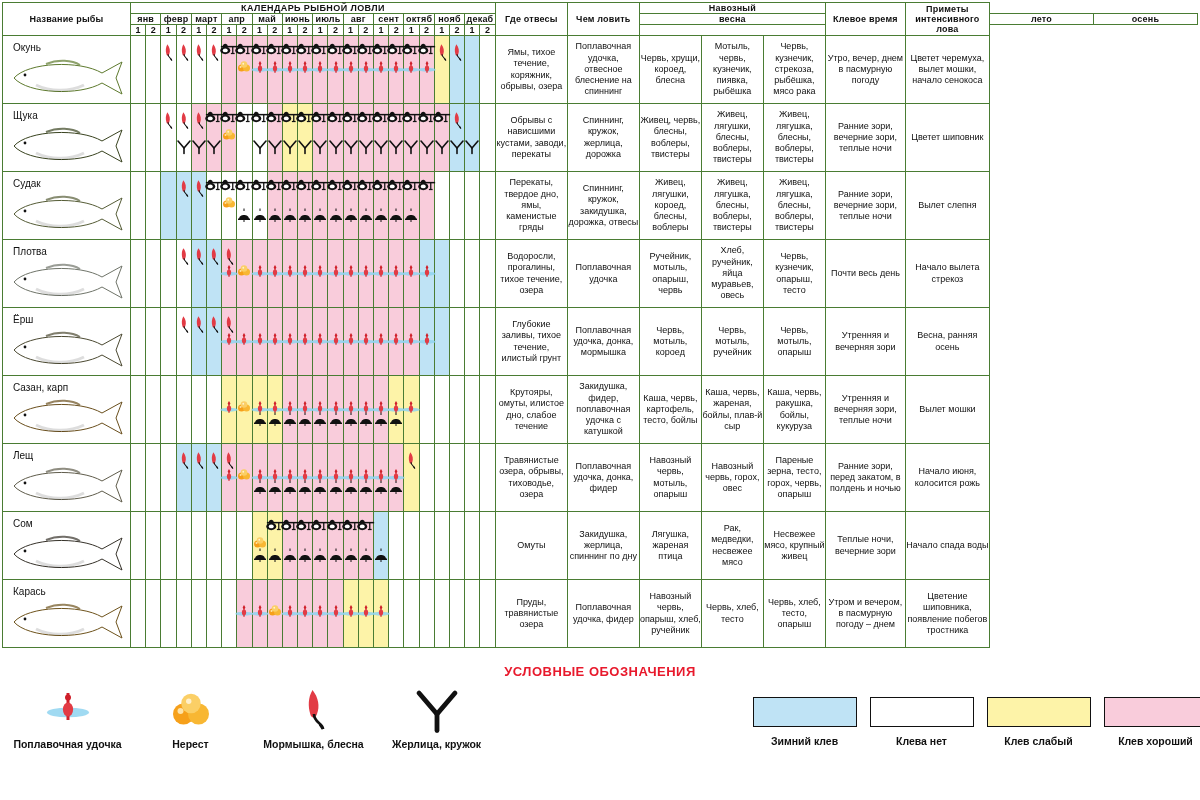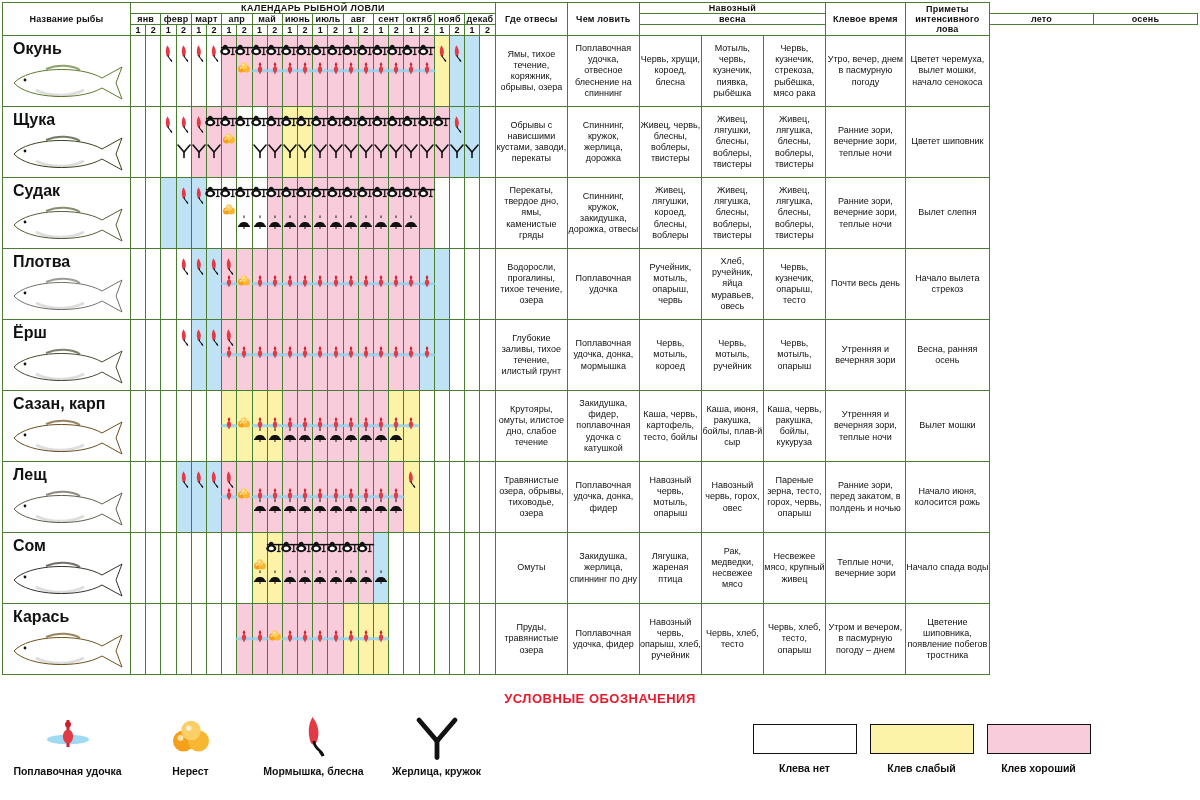--- a/index.html
+++ b/index.html
@@ -32,21 +32,21 @@
     background: #ffffff;
     font-weight: bold;
     font-size: 11px;
     letter-spacing: .2px;
   }
   .hdr-sm { font-weight: bold; font-size: 9.5px; }
   .hdr-tiny { font-weight: bold; font-size: 8px; }
   .title-main { font-size: 12.5px; font-weight: bold; letter-spacing: .4px; }
   .fishcell { position: relative; padding: 0; }
   .fishcell .label {
-    font-weight: bold; font-size: 16px;
+    font-weight: normal; font-size: 10px;
     padding: 4px 0 0 10px; display: block; text-align: left;
   }
   .fish-img { width: 100%; height: 48px; position: relative; }
 
   .m { width: 16px; }
   .txtcell {
     font-size: 8.4px; line-height: 1.25; padding: 2px 2px;
     color: #111;
   }
   .cw-blue   { background: #bfe3f5; }
@@ -1857,21 +1857,21 @@
           </td>
           <td class="m cw-white">
             <div class="icell" style="height: 66px; position: relative;"></div>
           </td>
           <td class="m cw-white">
             <div class="icell" style="height: 66px; position: relative;"></div>
           </td>
           <td class="txtcell">Крутояры, омуты, илистое дно, слабое течение</td>
           <td class="txtcell">Закидушка, фидер, поплавочная удочка с катушкой</td>
           <td class="txtcell">Каша, червь, картофель, тесто, бойлы</td>
-          <td class="txtcell">Каша, июня, ракушка, бойлы, плав-й сыр</td>
+          <td class="txtcell">Каша, червь, жареная, бойлы, плав-й сыр</td>
           <td class="txtcell">Каша, червь, ракушка, бойлы, кукуруза</td>
           <td class="txtcell">Утренняя и вечерняя зори, теплые ночи</td>
           <td class="txtcell">Вылет мошки</td>
         </tr>
         <tr style="height: 68px;">
           <td class="fishcell">
             <span class="label">Лещ</span>
             <div class="fish-img" style="display: flex; align-items: center; justify-content: center;">
               <svg width="122" height="46" viewBox="0 0 122 46">
                 <defs>
@@ -2584,20 +2584,24 @@
             <svg width="48" height="48" viewBox="0 0 32 32">
               <path d="M4 4 L16 18 L28 4" stroke="#111" stroke-width="3.2" fill="none" stroke-linecap="round"></path>
               <path d="M16 18 L16 29" stroke="#111" stroke-width="3.2" stroke-linecap="round"></path>
             </svg>
           </div>
           <div class="lg-cap">Жерлица, кружок</div>
         </div>
       </div>
     <div class="lg-colors" id="legend-colors">
         <div class="lg-item">
+          <div class="sw blue" style="background: rgb(191, 227, 245); margin-top: 14px;"></div>
+          <div class="lg-cap">Зимний клев</div>
+        </div>
+        <div class="lg-item">
           <div class="sw white" style="background: rgb(255, 255, 255); margin-top: 14px;"></div>
           <div class="lg-cap">Клева нет</div>
         </div>
         <div class="lg-item">
           <div class="sw yellow" style="background: rgb(253, 243, 168); margin-top: 14px;"></div>
           <div class="lg-cap">Клев слабый</div>
         </div>
         <div class="lg-item">
           <div class="sw pink" style="background: rgb(249, 204, 219); margin-top: 14px;"></div>
           <div class="lg-cap">Клев хороший</div>

